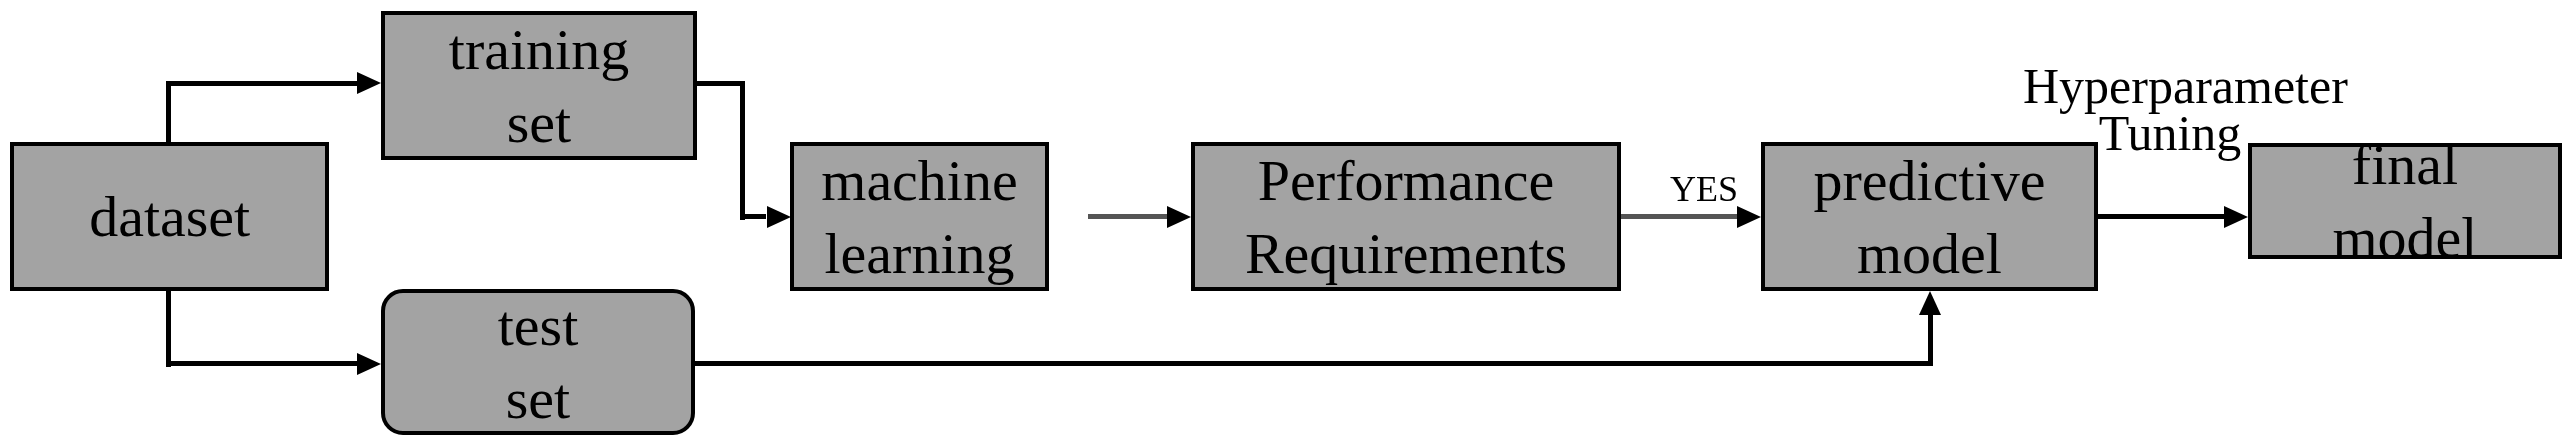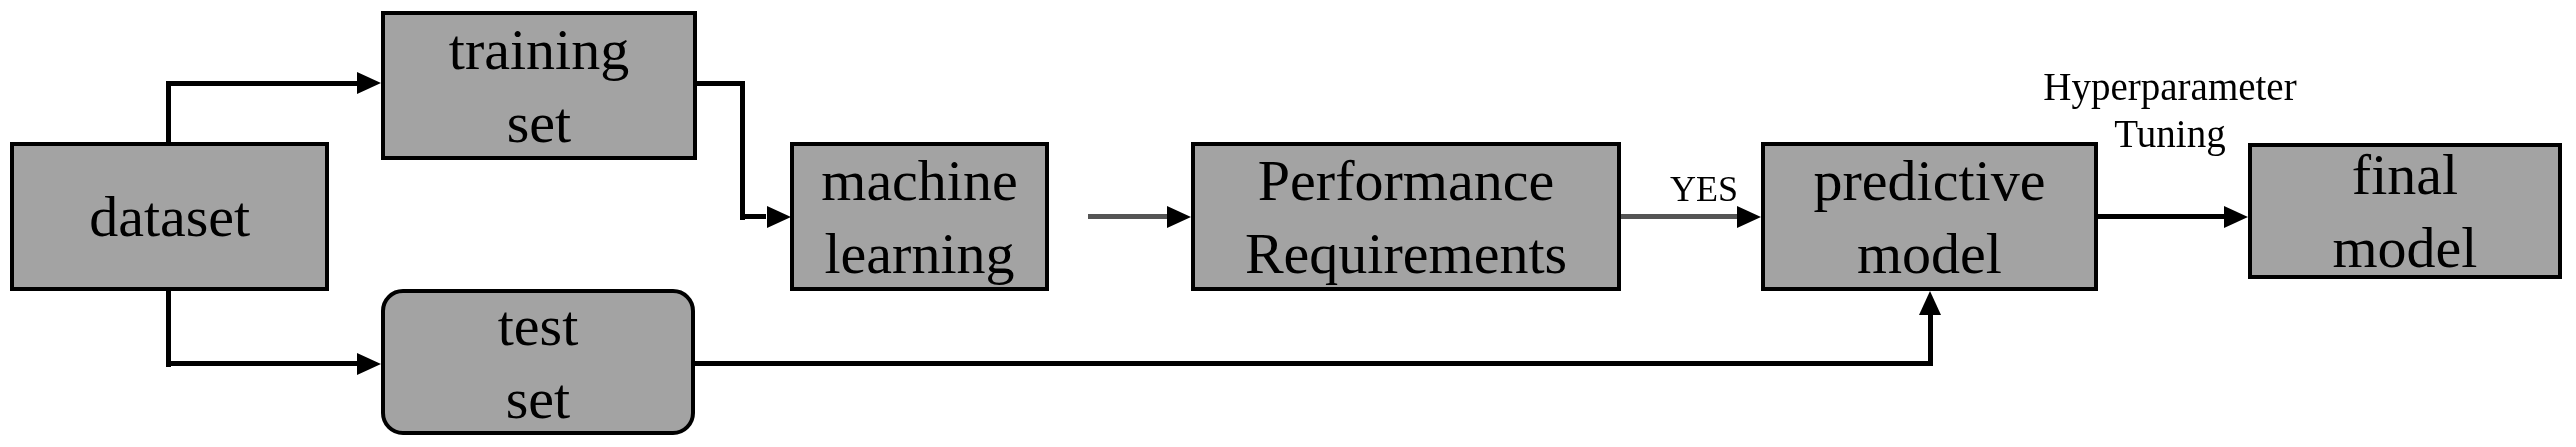--- a/index.html
+++ b/index.html
@@ -57,31 +57,31 @@
     position: absolute;
     text-align: center;
     white-space: nowrap;
   }
   .yes-label {
     font-size: 36px;
     line-height: 39px;
     text-align: right;
   }
   .hyper-label {
-    font-size: 39px;
+    font-size: 50px;
     line-height: 47px;
   }
   
   .n-dataset   { left: 10.2px;   top: 142px; width: 319px; height: 149px; }
   .n-training  { left: 381px;  top: 11px;  width: 316px; height: 149px; }
   .n-test      { left: 381px;  top: 289px; width: 314px; height: 146px; border-radius: 22px; }
   .n-ml        { left: 790px;  top: 142px; width: 259px; height: 149px; }
   .n-pr        { left: 1191px; top: 142px; width: 430px; height: 149px; }
   .n-pred     { left: 1761px; top: 142px; width: 337px; height: 149px; }
-  .n-final     { left: 2248px; top: 143px; width: 314px; height: 136px; }
+  .n-final     { left: 2248px; top: 143px; width: 314px; height: 116px; }
 </style>
 </head>
 <body>
 
 <div class="canvas">
 
   <div class="node n-dataset">
     <span>dataset</span>
   </div>
 

